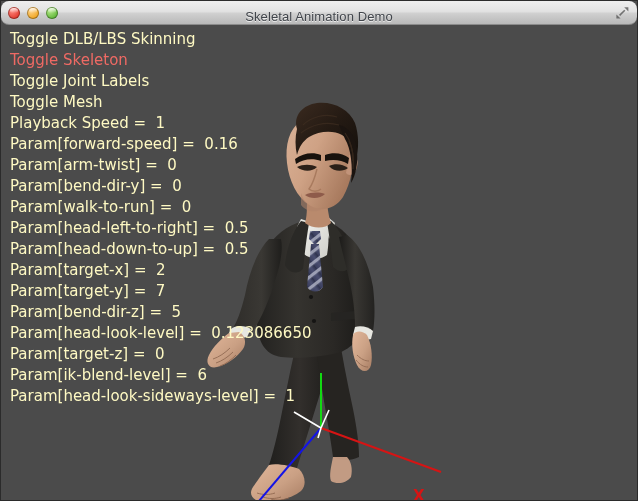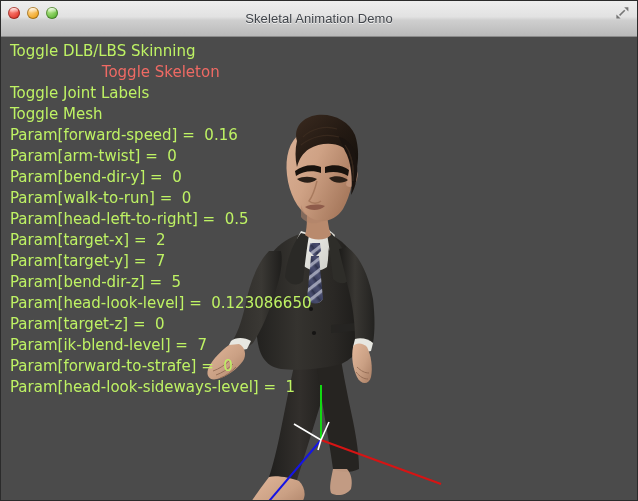--- a/index.html
+++ b/index.html
@@ -13,24 +13,24 @@
 
   
   .window {
     position:relative; width:638px; height:501px;
     background:#4c4c4c; overflow:hidden;
     border:1px solid #2b2b2b;
   }
 
   
   .titlebar {
-    position:relative; height:36px; width:100%;
+    position:relative; height:24px; width:100%;
     background:linear-gradient(to bottom,#eeeeee 0%,#e2e2e2 45%,#cfcfcf 55%,#b9b9b9 100%);
     border-bottom:1px solid #8b8b8b;
-    display:flex; align-items:center;
+    display:flex; align-items:flex-end;border-radius:8px;
   }
   .lights { position:absolute; left:7px; top:6px; display:flex; gap:7px; }
   .light { width:12px; height:12px; border-radius:50%; position:relative; }
   .light::after{
     content:""; position:absolute; left:2px; top:1px; width:8px; height:5px;
     border-radius:50% 50% 40% 40%;
     background:linear-gradient(to bottom,rgba(255,255,255,.85),rgba(255,255,255,0));
   }
   .light.close    { background:radial-gradient(circle at 35% 30%,#ff8a80,#e23b30 70%,#a82018); box-shadow:inset 0 0 0 1px rgba(0,0,0,.30); }
   .light.minimize { background:radial-gradient(circle at 35% 30%,#ffd48a,#f0a623 70%,#b2741a); box-shadow:inset 0 0 0 1px rgba(0,0,0,.30); }
@@ -55,24 +55,24 @@
   }
 
   
   .hud {
     position:absolute; left:9px; top:4px; z-index:30;
     pointer-events:none;
   }
   .hud-line {
     font-family:"DejaVu Sans", sans-serif;
     font-size:15px; line-height:21px;
-    color:#bef264; white-space:pre;
+    color:#fef9c3; white-space:pre;
     text-rendering:optimizeLegibility;
   }
-  .hud-line.active { color:#ef6a64;text-align:center; }
+  .hud-line.active { color:#ef6a64; }
 
   
   .character { position:absolute; left:0; top:0; width:638px; height:476px; z-index:10; }
 
   
   .gizmo { position:absolute; left:0; top:0; width:638px; height:476px; z-index:20; }
   .axis-label {
     position:absolute; font-family:"DejaVu Sans", sans-serif;
     font-size:15px; font-weight:bold;
   }
@@ -259,32 +259,33 @@
       <path d="M304 170 C310 167 318 167 324 169 C319 174 309 174 304 170 Z" fill="#8e5b4a"></path>
 
       <path d="M300 168 C304 180 314 186 324 182 C318 188 306 188 300 180 Z" fill="#b0836a" opacity=".55"></path>
     </svg>
 
     <div class="hud">
       <div class="hud-line">Toggle DLB/LBS Skinning</div>
       <div class="hud-line active">Toggle Skeleton</div>
       <div class="hud-line">Toggle Joint Labels</div>
       <div class="hud-line">Toggle Mesh</div>
+      <div class="hud-line">Playback Speed =  1</div>
       <div class="hud-line">Param[forward-speed] =  0.16</div>
       <div class="hud-line">Param[arm-twist] =  0</div>
       <div class="hud-line">Param[bend-dir-y] =  0</div>
       <div class="hud-line">Param[walk-to-run] =  0</div>
       <div class="hud-line">Param[head-left-to-right] =  0.5</div>
+      <div class="hud-line">Param[head-down-to-up] =  0.5</div>
       <div class="hud-line">Param[target-x] =  2</div>
       <div class="hud-line">Param[target-y] =  7</div>
       <div class="hud-line">Param[bend-dir-z] =  5</div>
       <div class="hud-line">Param[head-look-level] =  0.123086650</div>
       <div class="hud-line">Param[target-z] =  0</div>
-      <div class="hud-line">Param[ik-blend-level] =  7</div>
-      <div class="hud-line">Param[forward-to-strafe] =  0</div>
+      <div class="hud-line">Param[ik-blend-level] =  6</div>
       <div class="hud-line">Param[head-look-sideways-level] =  1</div>
     </div>
 
     <svg class="gizmo" viewBox="0 0 638 476" preserveAspectRatio="none">
 
       <line x1="320" y1="403" x2="258" y2="476" stroke="#1414e6" stroke-width="2"></line>
 
       <line x1="320" y1="403" x2="440" y2="447" stroke="#d61414" stroke-width="2"></line>
 
       <line x1="320" y1="403" x2="320" y2="348" stroke="#12d912" stroke-width="2"></line>

